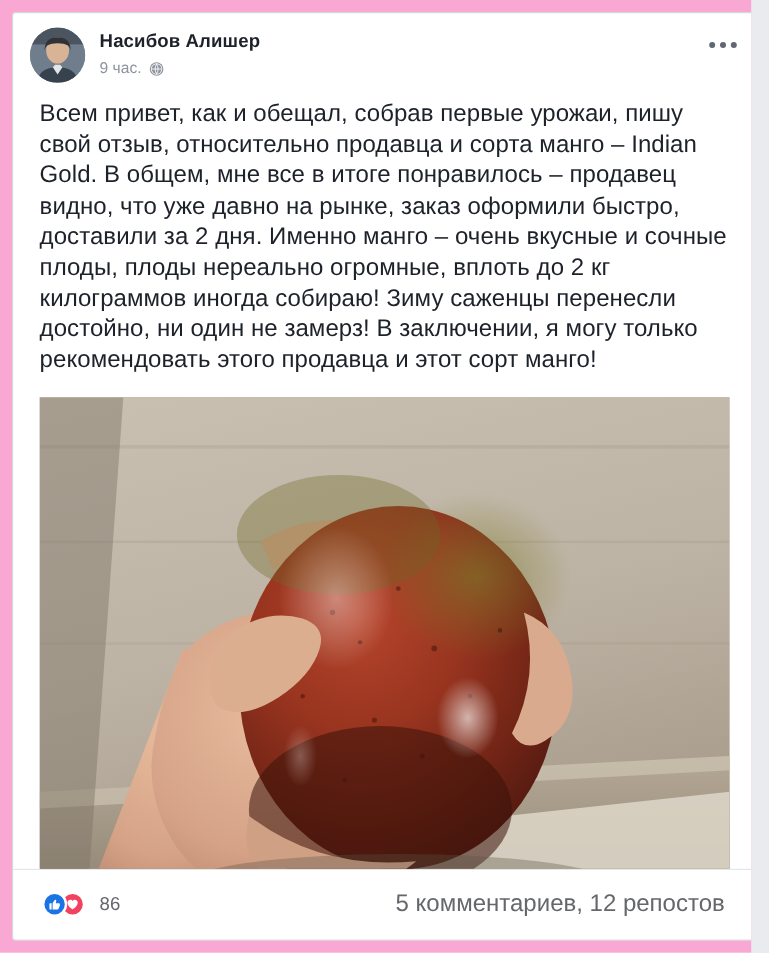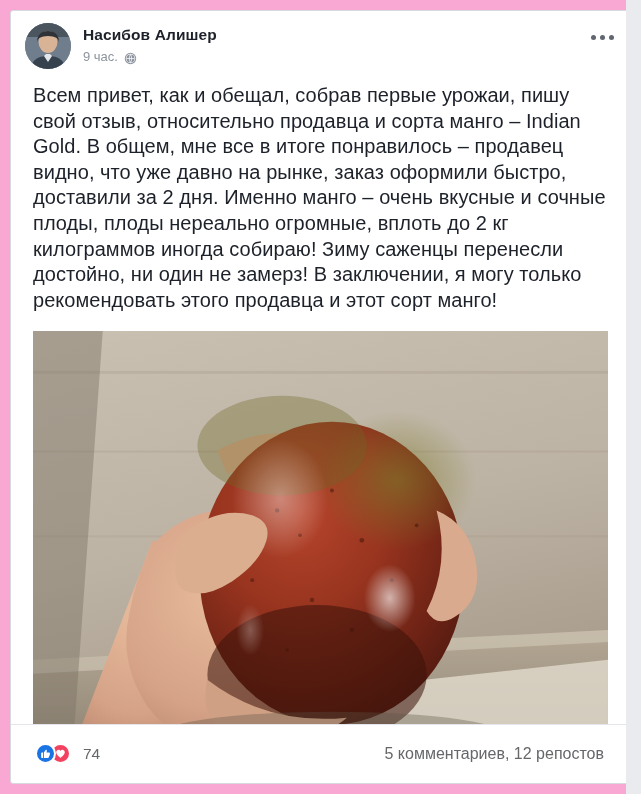--- a/index.html
+++ b/index.html
@@ -164,21 +164,21 @@
     margin-left: -6px;
     position: relative;
     z-index: 1;
   }
   .reaction-count {
     font-size: 15.5px;
     color: #65676b;
     margin-left: 4px;
   }
   .footer-stats {
-    font-size: 16px;
+    font-size: 20px;
     color: #65676b;
     cursor: pointer;
   }
 </style>
 </head>
 <body>
 
 <div class="page">
   <div class="post-card">
 
@@ -319,19 +319,19 @@
             <svg width="11" height="11" viewBox="0 0 16 16" fill="#ffffff">
               <path d="M6.2 14.5h5.1c.7 0 1.3-.4 1.5-1l1.5-3.6c.1-.2.1-.4.1-.6V8c0-.7-.6-1.3-1.3-1.3h-3.6l.5-2.6c.1-.5-.1-1-.5-1.3-.4-.3-1-.2-1.3.2L5.6 6.6v7.9h.6zM2.6 6.7h1.8v7.8H2.6c-.5 0-.9-.4-.9-.9V7.6c0-.5.4-.9.9-.9z"></path>
             </svg>
           </span>
           <span class="r r-love">
             <svg width="11" height="11" viewBox="0 0 16 16" fill="#ffffff">
               <path d="M8 14.2S1.8 10.5 1.8 6.2c0-2 1.6-3.5 3.5-3.5 1.2 0 2.2.6 2.7 1.5.5-.9 1.5-1.5 2.7-1.5 1.9 0 3.5 1.5 3.5 3.5 0 4.3-6.2 8-6.2 8z"></path>
             </svg>
           </span>
         </div>
-        <div class="reaction-count">74</div>
+        <div class="reaction-count">86</div>
       </div>
       <div class="footer-stats">5 комментариев, 12 репостов</div>
     </div>
 
   </div>
 </div>
 
 </body></html>

